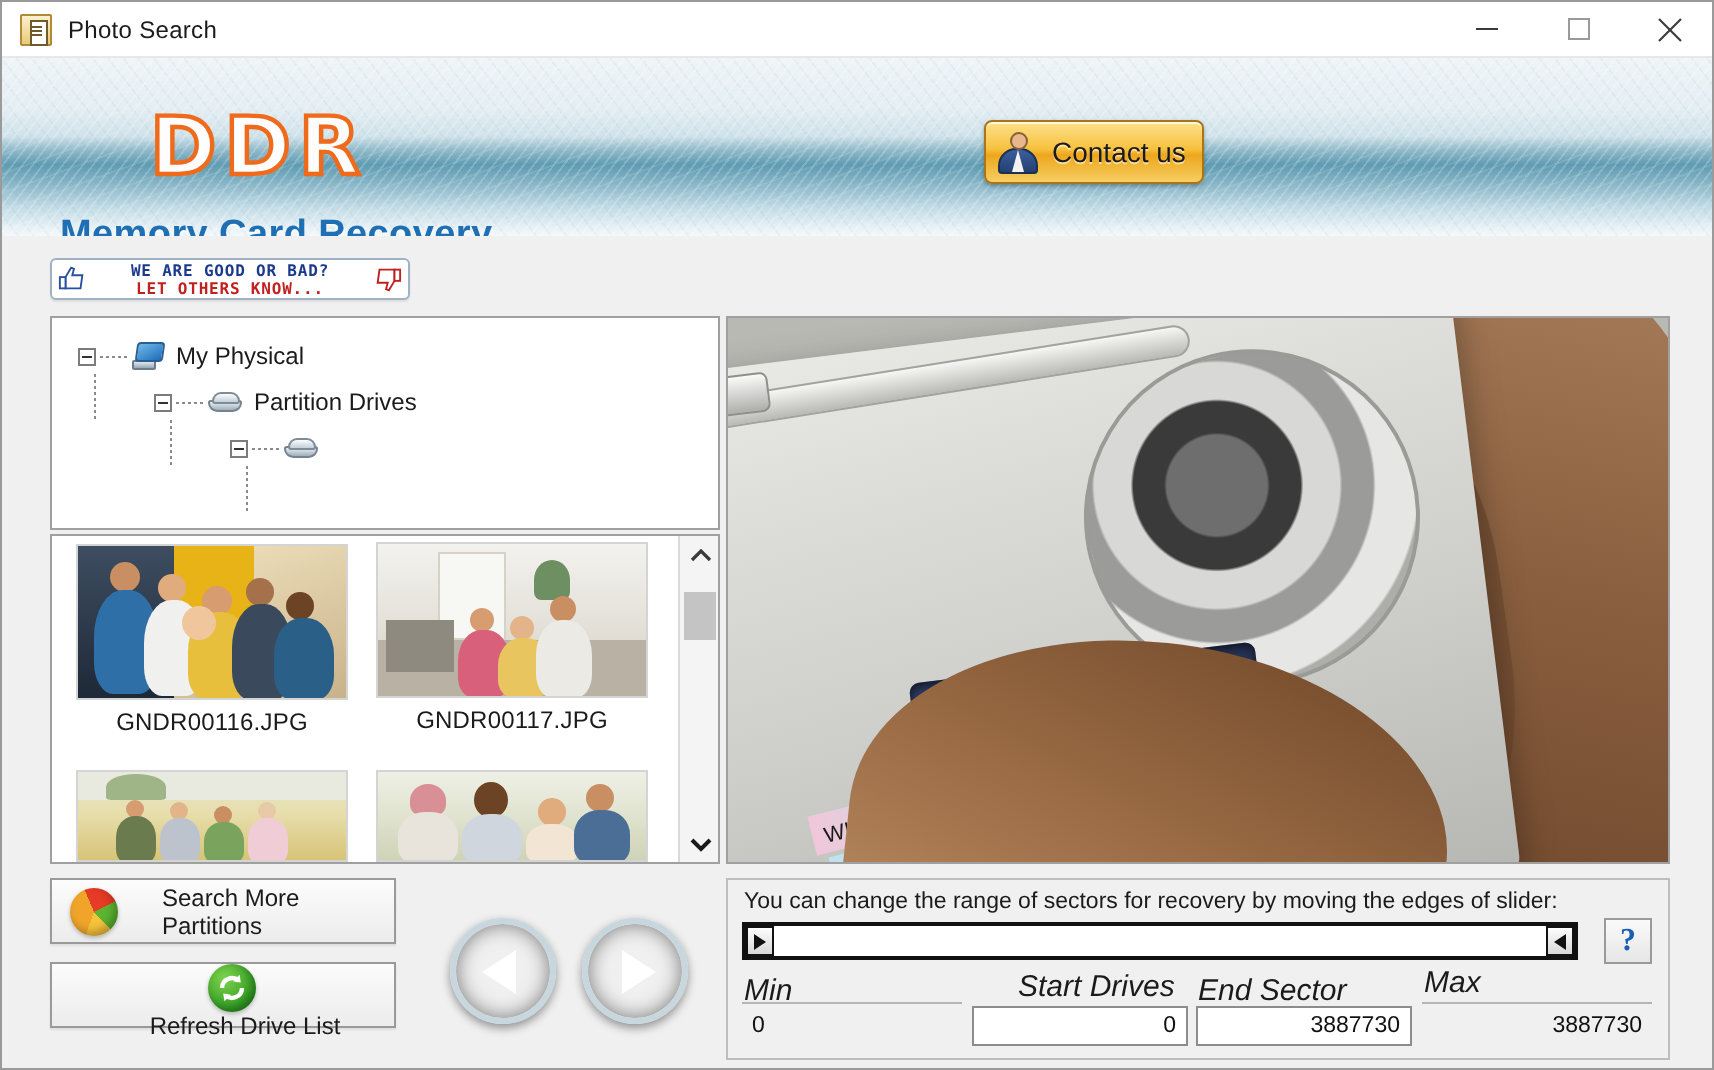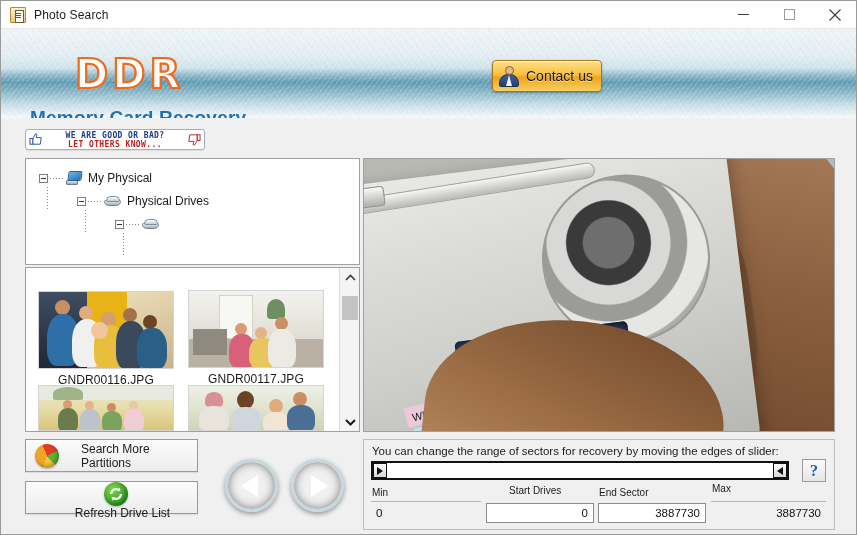--- a/index.html
+++ b/index.html
@@ -439,21 +439,21 @@
     border-right: 6px solid #111;
   }
   #help-btn {
     position: absolute; left: 438px; top: 19px; width: 24px; height: 23px;
     background: linear-gradient(#fafafa,#e6e6e6); border: 1px solid #9a9a9a;
     display: flex; align-items: center; justify-content: center; cursor: pointer;
     font-size: 16px; font-weight: bold; color: #1a5fb4;
     font-family: "Liberation Serif", serif;
   }
   .field-label {
-    position: absolute; font-size: 10px; color: #1b1b1b;
+    position: absolute; font-size: 15px; color: #1b1b1b; font-style: italic;
   }
   .field-box {
     position: absolute; height: 20px; font-size: 11.5px; color: #111;
     display: flex; align-items: center; justify-content: flex-end;
     padding: 0 5px; background: #ffffff;
   }
   .field-box.bordered { border: 1px solid #8c8c8c; }
   .field-box.flat { background: #f0f0f0; border: none; justify-content: flex-start; }
   .field-box.flat.right { justify-content: flex-end; }
   .flat-underline {
@@ -548,57 +548,57 @@
       <span class="label">My Physical</span>
     </div>
 
     <div class="tnode" id="node-physical" style="left:51px; top:33px;">
       <div class="expander"></div>
       <div class="dots"></div>
       <div class="ic-drive">
           <div class="bot"></div>
           <div class="top"></div>
         </div>
-      <span class="label">Physical Drives</span>
+      <span class="label">Partition Drives</span>
     </div>
 
     <div class="tnode" id="node-removable" style="left:89px; top:56px;">
       <div class="expander"></div>
       <div class="dots"></div>
       <div class="ic-drive">
           <div class="bot"></div>
           <div class="top"></div>
         </div>
     </div>
 
   </div>
 
   <div id="thumb-panel">
     <div id="thumb-grid">
 
-      <div class="thumb-cell" style="left:12px; top:23px;">
+      <div class="thumb-cell" style="left:12px; top:4px;">
         <div class="thumb-img" style="background:linear-gradient(160deg,#f6e7c6 0%,#e8d9b4 30%,#c9b28a 100%);">
           <div style="position:absolute;left:0;top:0;width:48px;height:78px;background:linear-gradient(#3e4d61,#1d2836);"></div>
           <div style="position:absolute;left:48px;top:0;width:40px;height:42px;background:#e8b317;"></div>
           <div class="ph-head" style="left:16px;top:8px;width:15px;height:15px;background:#c98f63;"></div>
           <div class="ph-fig" style="left:8px;top:22px;width:32px;height:52px;background:#2f6fa8;"></div>
           <div class="ph-head" style="left:40px;top:14px;width:14px;height:14px;background:#e0ab7d;"></div>
           <div class="ph-fig" style="left:33px;top:27px;width:30px;height:48px;background:#f0f0ee;"></div>
           <div class="ph-head" style="left:62px;top:20px;width:15px;height:15px;background:#d79c6f;"></div>
           <div class="ph-fig" style="left:55px;top:33px;width:31px;height:44px;background:#e8bf3d;"></div>
           <div class="ph-head" style="left:84px;top:16px;width:14px;height:14px;background:#a4714a;"></div>
           <div class="ph-fig" style="left:77px;top:29px;width:30px;height:48px;background:#3a4a5c;"></div>
           <div class="ph-head" style="left:104px;top:23px;width:14px;height:14px;background:#6d4326;"></div>
           <div class="ph-fig" style="left:98px;top:36px;width:30px;height:41px;background:#2a5f87;"></div>
           <div class="ph-head" style="left:52px;top:30px;width:17px;height:17px;background:#f0c79c;"></div>
         </div>
         <div class="thumb-name">GNDR00116.JPG</div>
       </div>
 
-      <div class="thumb-cell" style="left:162px; top:22px;">
+      <div class="thumb-cell" style="left:162px; top:3px;">
         <div class="thumb-img" style="background:linear-gradient(180deg,#f3f2ee 0%,#e3e0d8 55%,#cfcabd 100%);">
           <div style="position:absolute;left:30px;top:4px;width:34px;height:44px;background:#f7f7f4;border:1px solid #d6d2c6;"></div>
           <div style="position:absolute;left:0;top:48px;width:136px;height:30px;background:#b9b2a4;"></div>
           <div style="position:absolute;left:4px;top:38px;width:34px;height:26px;background:#8f8a80;"></div>
           <div style="position:absolute;left:78px;top:8px;width:18px;height:20px;background:#6d8f62;border-radius:50% 50% 20% 20%;"></div>
           <div class="ph-head" style="left:46px;top:32px;width:12px;height:12px;background:#d79c6f;"></div>
           <div class="ph-fig" style="left:40px;top:43px;width:26px;height:34px;background:#d8607a;"></div>
           <div class="ph-head" style="left:66px;top:36px;width:12px;height:12px;background:#e3b489;"></div>
           <div class="ph-fig" style="left:60px;top:47px;width:26px;height:30px;background:#e8c55e;"></div>
           <div class="ph-head" style="left:86px;top:26px;width:13px;height:13px;background:#c98f63;"></div>

